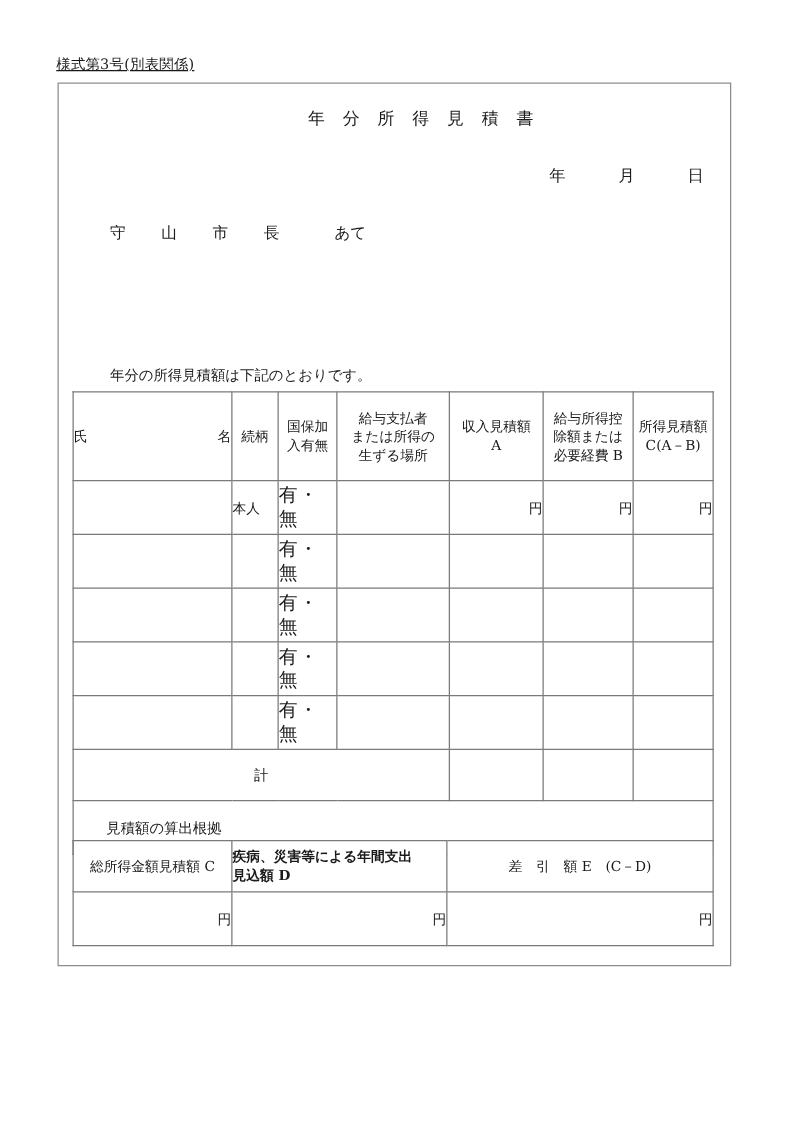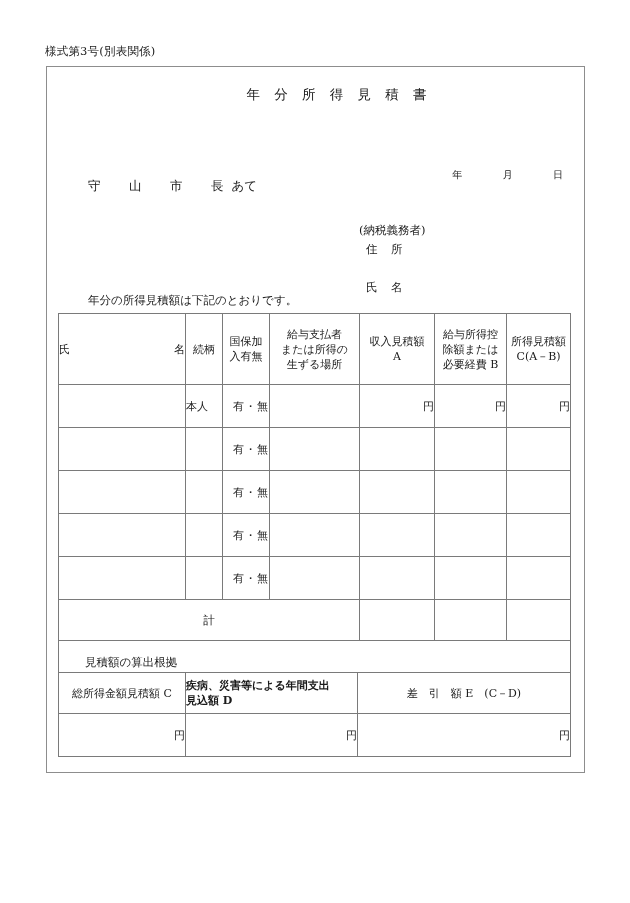--- a/index.html
+++ b/index.html
@@ -25,20 +25,21 @@
   }
 
   
   .form-no {
     position: absolute;
     left: 45px;
     top: 44px;
     font-size: 11.5px;
     letter-spacing: 0.2px;
     white-space: nowrap;
+    text-decoration: underline;
   }
 
   
   .outer-frame {
     position: absolute;
     left: 46px;
     top: 66px;
     width: 539px;
     height: 707px;
     border: 1px solid #8d8d8d;
@@ -56,35 +57,34 @@
     font-size: 13.5px;
     letter-spacing: 5px;
     white-space: nowrap;
   }
   .date-line {
     position: absolute;
     left: 46px;
     top: 132px;
     width: 517px;
     text-align: right;
-    font-size: 10px;
-    white-space: nowrap;
-    margin-top: 36px;
+    font-size: 13px;
+    white-space: nowrap;
   }
   .date-line .gap { display: inline-block; width: 34px; }
 
   .addressee {
     position: absolute;
     left: 88px;
     top: 178px;
     font-size: 12.5px;
     white-space: nowrap;
   }
   .addressee .name { letter-spacing: 8px; }
-  .addressee .ate { letter-spacing: 0px; }
+  .addressee .ate { margin-left: 36px; letter-spacing: 0px; }
 
   .payer-block {
     position: absolute;
     left: 359px;
     top: 221px;
     font-size: 11.5px;
     line-height: 19px;
     white-space: nowrap;
   }
   .payer-block .row-addr { padding-left: 7px; letter-spacing: 1px; }
@@ -123,21 +123,21 @@
   }
   .hdr-name {
     text-align: left;
     padding: 0 8px 0 10px;
   }
   .hdr-name .n-left { float: left; }
   .hdr-name .n-right { float: right; }
 
   .data-row td { height: 42px; }
   .cell-honnin { text-align: left; font-size: 11px; }
-  .cell-umu { text-align: right; font-size: 11px; letter-spacing: 1px; }
+  .cell-umu { text-align: left; font-size: 15px; letter-spacing: 1px; }
   .cell-yen {
     text-align: right;
     vertical-align: top;
     padding: 2px 5px 0 0;
     font-size: 11px;
   }
 
   .total-row td { height: 40px; }
   .cell-total {
     text-align: center;
@@ -201,25 +201,20 @@
     <span class="gap"></span>
     <span>月</span>
     <span class="gap"></span>
     <span>日</span>
   </div>
 
   <div class="addressee">
     <span class="name">守　山　市　長</span><span class="ate">あて</span>
   </div>
 
-  <div class="payer-block">
-    <div>(納税義務者)</div>
-    <div class="row-addr">住　所</div>
-    <div class="row-name">氏　名</div>
-  </div>
 
   <div class="lead-text">年分の所得見積額は下記のとおりです。</div>
 
   <table class="main-table">
     <colgroup>
       <col style="width:127px">
       <col style="width:37px">
       <col style="width:47px">
       <col style="width:90px">
       <col style="width:75px">

